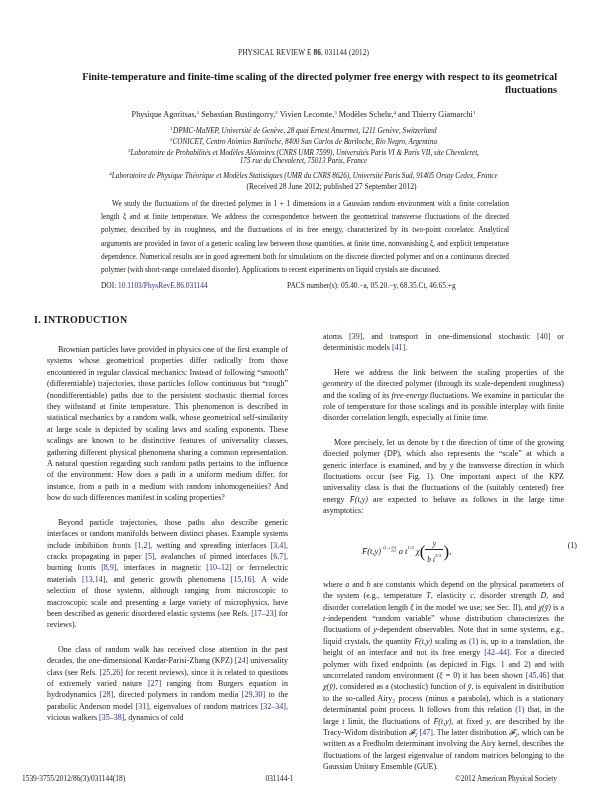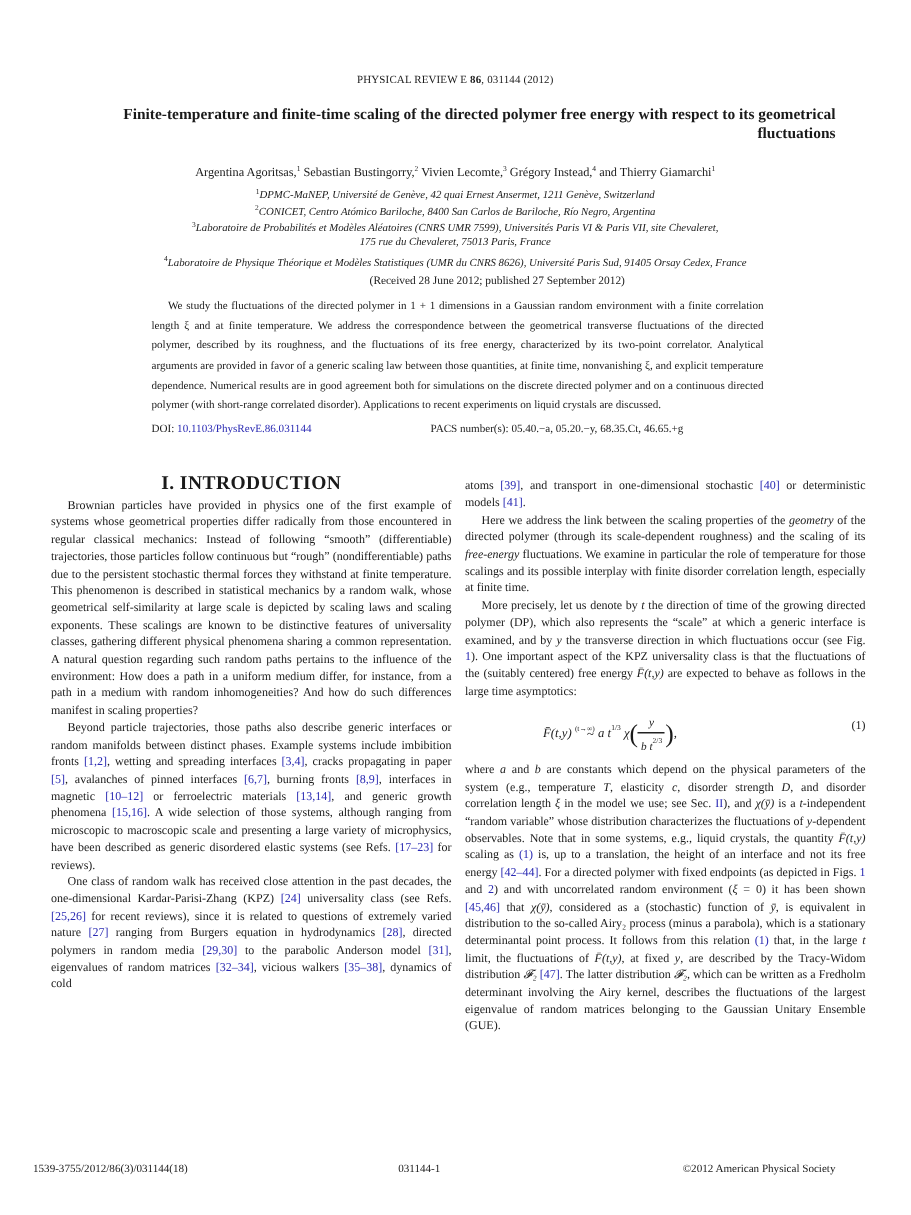--- a/index.html
+++ b/index.html
@@ -33,26 +33,26 @@
     position: absolute; top: 197px; left: 101px; width: 408px;
     font-size: 7.4px; line-height: 13.2px; text-align: justify; text-indent: 11px;
   }
   .doi-row { position: absolute; top: 281px; left: 101px; width: 408px; font-size: 7.4px; }
   .doi-row .doi-label { position: absolute; left: 0; }
   .doi-row .pacs { position: absolute; left: 186px; white-space: nowrap; }
   a.ref, .ref { color: #2a2ab3; text-decoration: none; }
   .col {
     position: absolute; width: 267px; font-size: 8px; line-height: 11.4px; text-align: justify;
   }
-  .col p { margin: 0; text-indent: 11px; }
+  .col p { margin: 13px; text-indent: 11px; }
   .col-left { left: 34px; top: 331px; }
   .col-right { left: 310px; top: 318px; }
   .section-heading {
-    position: absolute; top: 314px; left: 34px; width: 267px; text-align: center;
-    font-weight: bold; font-size: 13px; letter-spacing: 0.3px;
+    position: absolute; top: 314px; left: 34px; width: 267px; text-align: left;
+    font-weight: bold; font-size: 10px; letter-spacing: 0.3px;
   }
   .equation {
     position: relative; height: 36px; margin: 2px 0 3px 0;
   }
   .eq-body { position: absolute; left: 52px; top: 8px; font-style: italic; font-size: 8.5px; white-space: nowrap; }
   .eq-body .norm { font-style: normal; }
   .eq-num { position: absolute; right: 0; top: 10px; font-size: 8px; }
   .frac { display: inline-block; vertical-align: middle; text-align: center; font-size: 7.5px; }
   .frac .num { display: block; border-bottom: 0.6px solid #222; padding: 0 2px; }
   .frac .den { display: block; padding: 0 2px; }
@@ -69,23 +69,23 @@
 <body>
 
 <div class="journal-header">
   <span>PHYSICAL REVIEW E</span>
   <b>86</b><span>,</span>
   <span>031144 (2012)</span>
 </div>
 
 <div class="title">Finite-temperature and finite-time scaling of the directed polymer free energy with respect to its geometrical fluctuations</div>
 
-<div class="authors" id="authors"><span>Argentina Agoritsas,</span><sup>1</sup> <span>Sebastian Bustingorry,</span><sup>2</sup> <span>Vivien Lecomte,</span><sup>3</sup> <span>Grégory Instead,</span><sup>4</sup> <span>and Thierry Giamarchi</span><sup>1</sup></div>
+<div class="authors" id="authors"><span>Physique Agoritsas,</span><sup>1</sup> <span>Sebastian Bustingorry,</span><sup>2</sup> <span>Vivien Lecomte,</span><sup>3</sup> <span>Modèles Schehr,</span><sup>4</sup> <span>and Thierry Giamarchi</span><sup>1</sup></div>
 
-<div class="affil" style="top:123px"><sup>1</sup><span>DPMC-MaNEP, Université de Genève, 42 quai Ernest Ansermet, 1211 Genève, Switzerland</span></div>
+<div class="affil" style="top:123px"><sup>1</sup><span>DPMC-MaNEP, Université de Genève, 28 quai Ernest Ansermet, 1211 Genève, Switzerland</span></div>
 <div class="affil" style="top:134px"><sup>2</sup><span>CONICET, Centro Atómico Bariloche, 8400 San Carlos de Bariloche, Río Negro, Argentina</span></div>
 <div class="affil" style="top:145px"><sup>3</sup><span>Laboratoire de Probabilités et Modèles Aléatoires (CNRS UMR 7599), Universités Paris VI &amp; Paris VII, site Chevaleret,</span></div>
 <div class="affil" style="top:156px"><span>175 rue du Chevaleret, 75013 Paris, France</span></div>
 <div class="affil" style="top:168px"><sup>4</sup><span>Laboratoire de Physique Théorique et Modèles Statistiques (UMR du CNRS 8626), Université Paris Sud, 91405 Orsay Cedex, France</span></div>
 
 <div class="received">(Received 28 June 2012; published 27 September 2012)</div>
 
 <div class="abstract">We study the fluctuations of the directed polymer in 1 + 1 dimensions in a Gaussian random environment with a finite correlation length ξ and at finite temperature. We address the correspondence between the geometrical transverse fluctuations of the directed polymer, described by its roughness, and the fluctuations of its free energy, characterized by its two-point correlator. Analytical arguments are provided in favor of a generic scaling law between those quantities, at finite time, nonvanishing ξ, and explicit temperature dependence. Numerical results are in good agreement both for simulations on the discrete directed polymer and on a continuous directed polymer (with short-range correlated disorder). Applications to recent experiments on liquid crystals are discussed.</div>
 
 <div class="doi-row">

